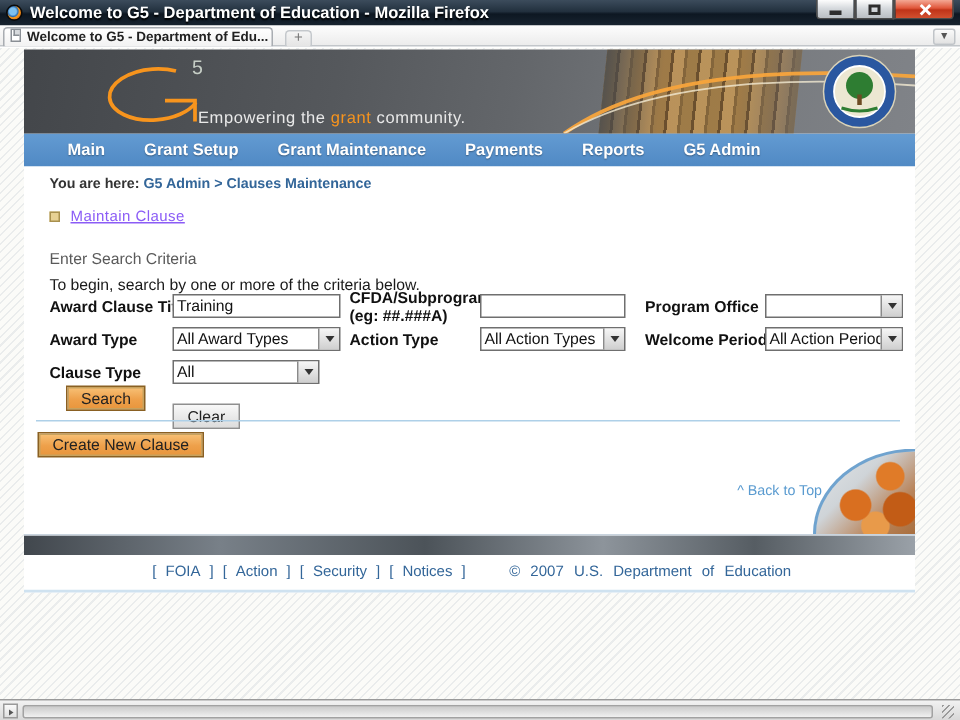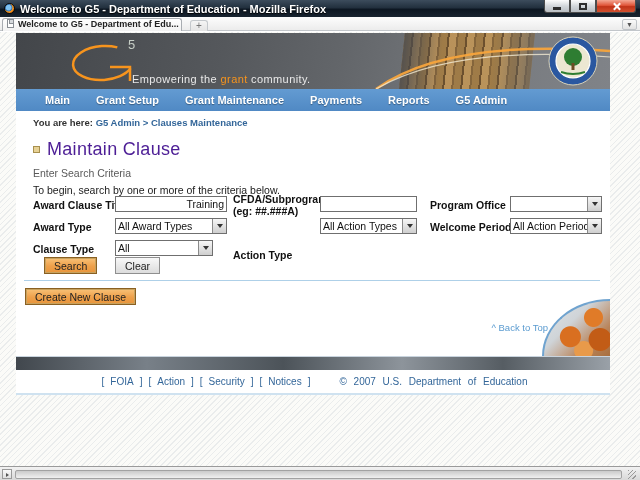--- a/index.html
+++ b/index.html
@@ -106,21 +106,21 @@
   }
 
   
   .content { position:relative; width:100%; height:245px; background:#fff; }
   .breadcrumb { position:absolute; left:17px; top:6px; font-size:9.5px; }
   .breadcrumb .prefix { color:#333; font-weight:bold; }
   .breadcrumb .path { color:#336699; font-weight:bold; }
 
   .title-row { position:absolute; left:17px; top:28px; display:flex; align-items:center; }
   .title-bullet { width:7px; height:7px; background:#e7d194; border:1px solid #a8904e; margin-right:7px; }
-  .page-title { font-size:18px; color:#4c1d95; letter-spacing:0.3px; }
+  .page-title { font-size:10px; color:#8b5cf6; letter-spacing:0.3px;text-decoration:underline; }
 
   .section-heading { position:absolute; left:17px; top:56px; font-size:10.5px; color:#5a5a5a; }
   .instructions { position:absolute; left:17px; top:73px; font-size:10.5px; color:#1a1a1a; }
 
   .flabel { position:absolute; font-size:10.5px; font-weight:bold; color:#111; white-space:nowrap; }
   .flabel .l2 { display:block; }
   .tinput {
     position:absolute; height:16px; border:1px solid #6f6f6f; font-family:"Liberation Sans",sans-serif;
     font-size:10.5px; padding:0 2px; background:#fff; color:#111;
   }
@@ -130,21 +130,21 @@
     width:14px; border-left:1px solid #8a8a8a; background:linear-gradient(#f6f6f6, #cfcfcf);
     display:flex; align-items:center; justify-content:center;
   }
   .sel-arrow { width:0; height:0; border-left:3px solid transparent; border-right:3px solid transparent; border-top:4px solid #333; }
 
   .btn {
     position:absolute; height:17px; font-family:"Liberation Sans",sans-serif; font-size:10.5px; color:#222;
     padding:0 9px; cursor:pointer;
   }
   .btn-orange { background:linear-gradient(#f8c278, #eea04a 55%, #e8953c); border:1px solid #8a6022; box-shadow:0 0 0 1px #c7a25e inset; }
-  .btn-gray { background:linear-gradient(#f8f8f8, #dcdcdc); border:1px solid #8f8f8f; }
+  .btn-gray { background:linear-gradient(#f8f8f8, #dcdcdc); border:1px solid #8f8f8f;margin-top:12px; }
 
   .divider { position:absolute; left:8px; right:10px; top:169px; border-top:1px solid #aed0e8; }
 
   .back-top { position:absolute; right:62px; top:211px; font-size:9.5px; color:#5a9bd0; text-decoration:none; }
 
   .chairs {
     position:absolute; right:0; bottom:0; width:68px; height:57px;
     border-top-left-radius:100%;
     border-top:2px solid #6fa3cf; border-left:2px solid #6fa3cf;
     background:
@@ -257,42 +257,42 @@
 
         <div class="title-row">
           <span class="title-bullet"></span>
           <span class="page-title">Maintain Clause</span>
         </div>
 
         <div class="section-heading">Enter Search Criteria</div>
         <div class="instructions">To begin, search by one or more of the criteria below.</div>
 
         <div class="flabel" style="left:17px; top:88px;">Award Clause Title</div>
-        <input class="tinput" style="left: 99px; top: 85px; width: 112px; text-align: right;" value="Training">
+        <input class="tinput" style="left: 99px; top: 85px; width: 112px;" value="Training">
         <div class="flabel" style="left:217px; top:82px;">
           <span>CFDA/Subprogram</span>
           <span class="l2">(eg: ##.###A)</span>
         </div>
         <input class="tinput" style="left: 304px; top: 85px; width: 97px;" value="">
         <div class="flabel" style="left:414px; top:88px;">Program Office</div>
         <div class="sel" style="left:494px; top:85px; width:92px;">
           <span class="sel-text"></span>
           <span class="sel-btn">
               <span class="sel-arrow"></span>
             </span>
         </div>
 
         <div class="flabel" style="left:17px; top:110px;">Award Type</div>
         <div class="sel" style="left:99px; top:107px; width:112px;">
           <span class="sel-text">All Award Types</span>
           <span class="sel-btn">
               <span class="sel-arrow"></span>
             </span>
         </div>
-        <div class="flabel" style="left:217px; top:110px;margin-top:28px;">Action Type</div>
+        <div class="flabel" style="left:217px; top:110px;">Action Type</div>
         <div class="sel" style="left:304px; top:107px; width:97px;">
           <span class="sel-text">All Action Types</span>
           <span class="sel-btn">
               <span class="sel-arrow"></span>
             </span>
         </div>
         <div class="flabel" style="left:414px; top:110px;">Welcome Period</div>
         <div class="sel" style="left:494px; top:107px; width:92px;">
           <span class="sel-text">All Action Periods</span>
           <span class="sel-btn">

